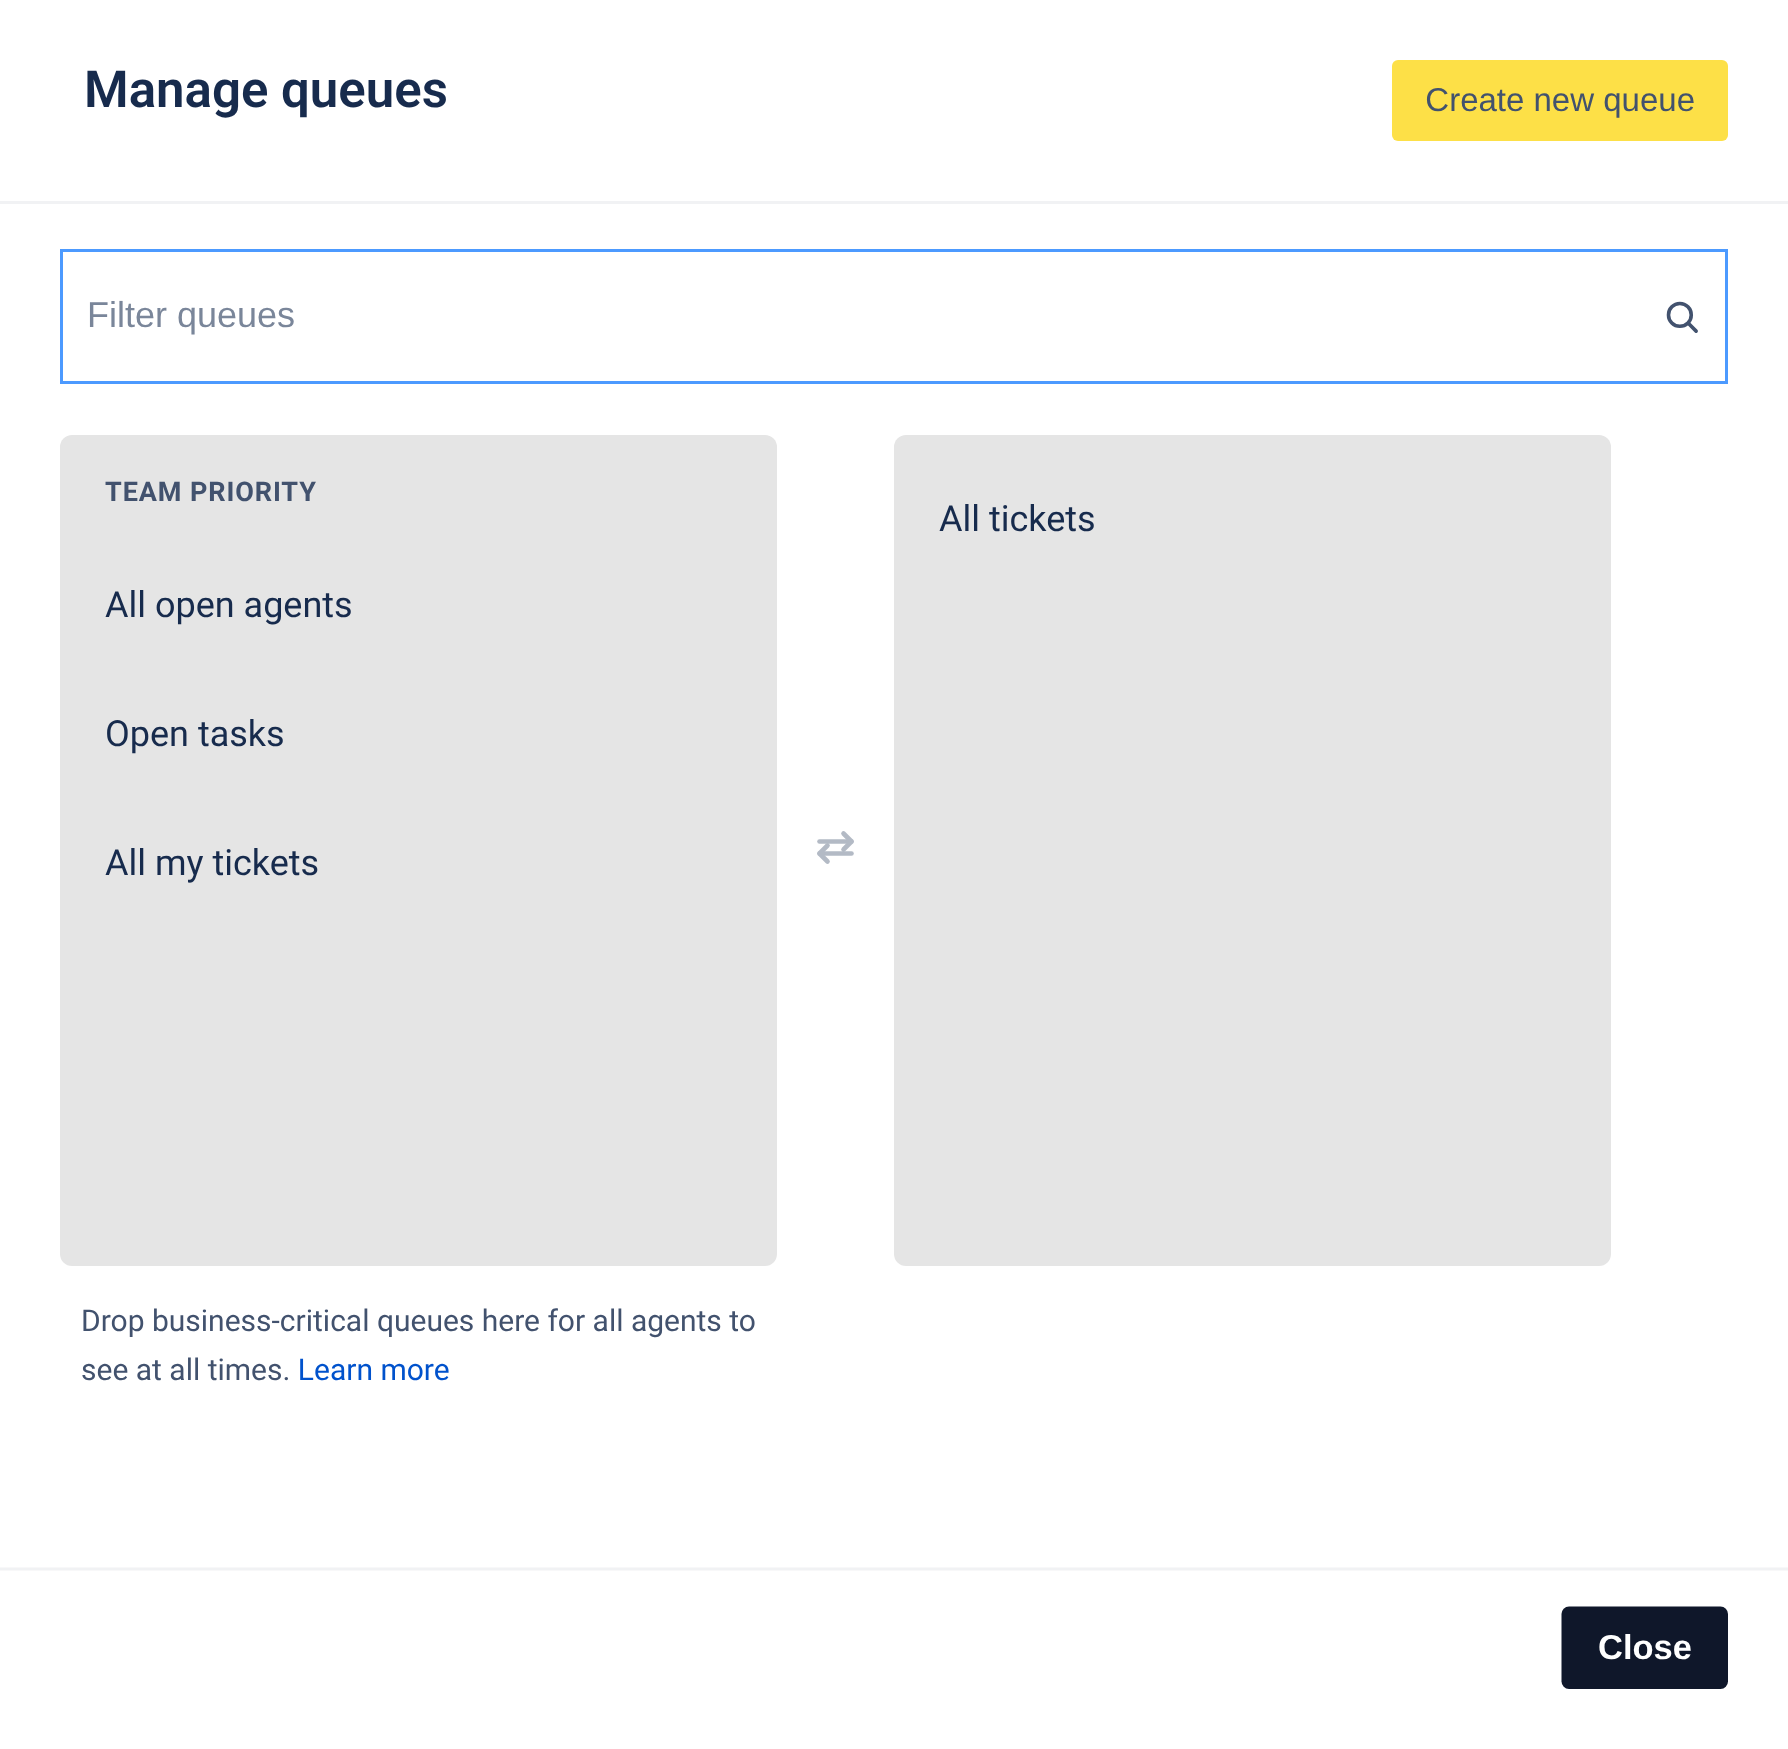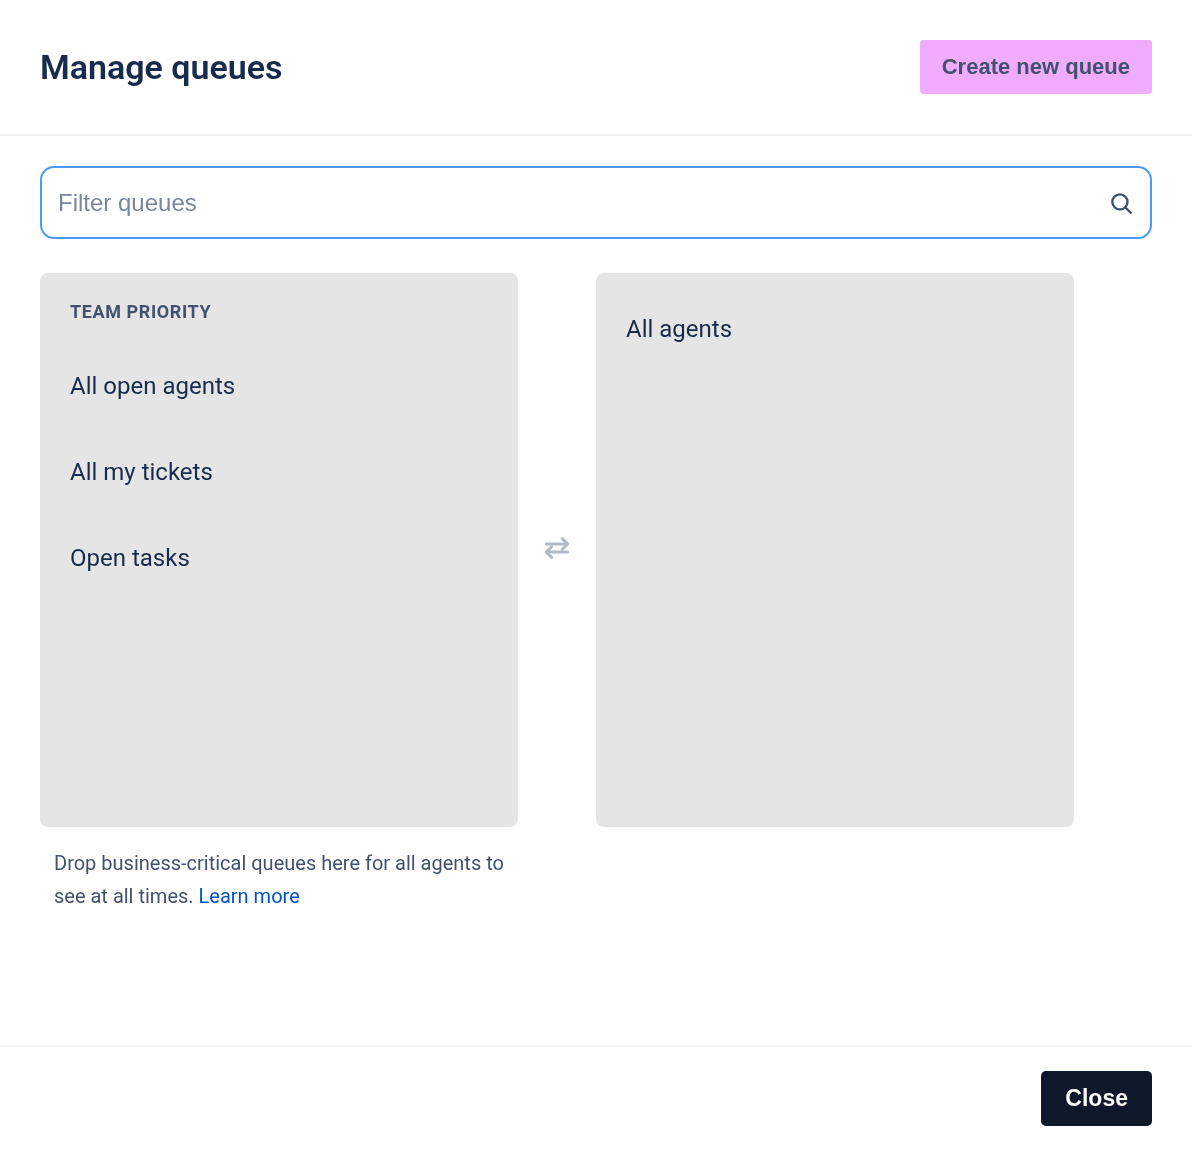--- a/index.html
+++ b/index.html
@@ -16,52 +16,52 @@
     }
     .modal {
       width: 100%;
       height: 100%;
       display: flex;
       flex-direction: column;
     }
     .header {
       display: flex;
       justify-content: space-between;
-      align-items: center;
-      padding: 40px 40px 40px 40px;
+      align-items: flex-start;
+      padding: 40px 40px 40px 56px;
       border-bottom: 2px solid #f1f2f4;
     }
     .title {
       font-size: 34px;
       font-weight: 600;
       color: #172B4D;
     }
     .btn-secondary {
-      background: #f0abfc;
+      background: #fde047;
       border: none;
       border-radius: 4px;
       padding: 14px 22px;
       font-size: 22px;
-      font-weight: 700;
+      font-weight: 400;
       color: #42526E;
       cursor: pointer;
     }
     .body {
       padding: 30px 40px 0 40px;
       flex: 1;
     }
     .search-wrap {
       position: relative;
       margin-bottom: 34px;
     }
     .search-input {
       width: 100%;
-      height: 73px;
+      height: 90px;
       border: 2px solid #4C9AFF;
-      border-radius: 14px;
+      border-radius: 0;
       padding: 0 60px 0 16px;
       font-size: 24px;
       color: #8b5cf6;
       outline: none;
     }
     .search-input::placeholder {
       color: #7A869A;
     }
     .search-icon {
       position: absolute;
@@ -156,37 +156,37 @@
           <circle cx="11" cy="11" r="7"></circle>
           <line x1="21" y1="21" x2="16.2" y2="16.2"></line>
         </svg>
       </span>
     </div>
 
     <div class="columns">
       <div class="col-card">
         <div class="col-header">TEAM PRIORITY</div>
         <div class="queue-item">All open agents</div>
+        <div class="queue-item">Open tasks</div>
         <div class="queue-item">All my tickets</div>
-        <div class="queue-item">Open tasks</div>
       </div>
 
       <div class="swap-col">
         <span>
           <svg width="32" height="32" viewBox="0 0 24 24" fill="none" stroke="currentColor" stroke-width="2.3" stroke-linecap="round" stroke-linejoin="round">
             <line x1="4" y1="9" x2="20" y2="9"></line>
             <polyline points="16 5 20 9 16 13" fill="none"></polyline>
             <line x1="20" y1="15" x2="4" y2="15"></line>
             <polyline points="8 19 4 15 8 11" fill="none"></polyline>
           </svg>
         </span>
       </div>
 
       <div class="col-card">
-        <div class="queue-item">All agents</div>
+        <div class="queue-item">All tickets</div>
       </div>
     </div>
 
     <div class="helpers-row">
       <div class="helper">
         <span>Drop business-critical queues here for all agents to see at all times. </span><span class="link">Learn more</span>
       </div>
       <div class="spacer-left" style="width:78px"></div>
     </div>
   </div>

